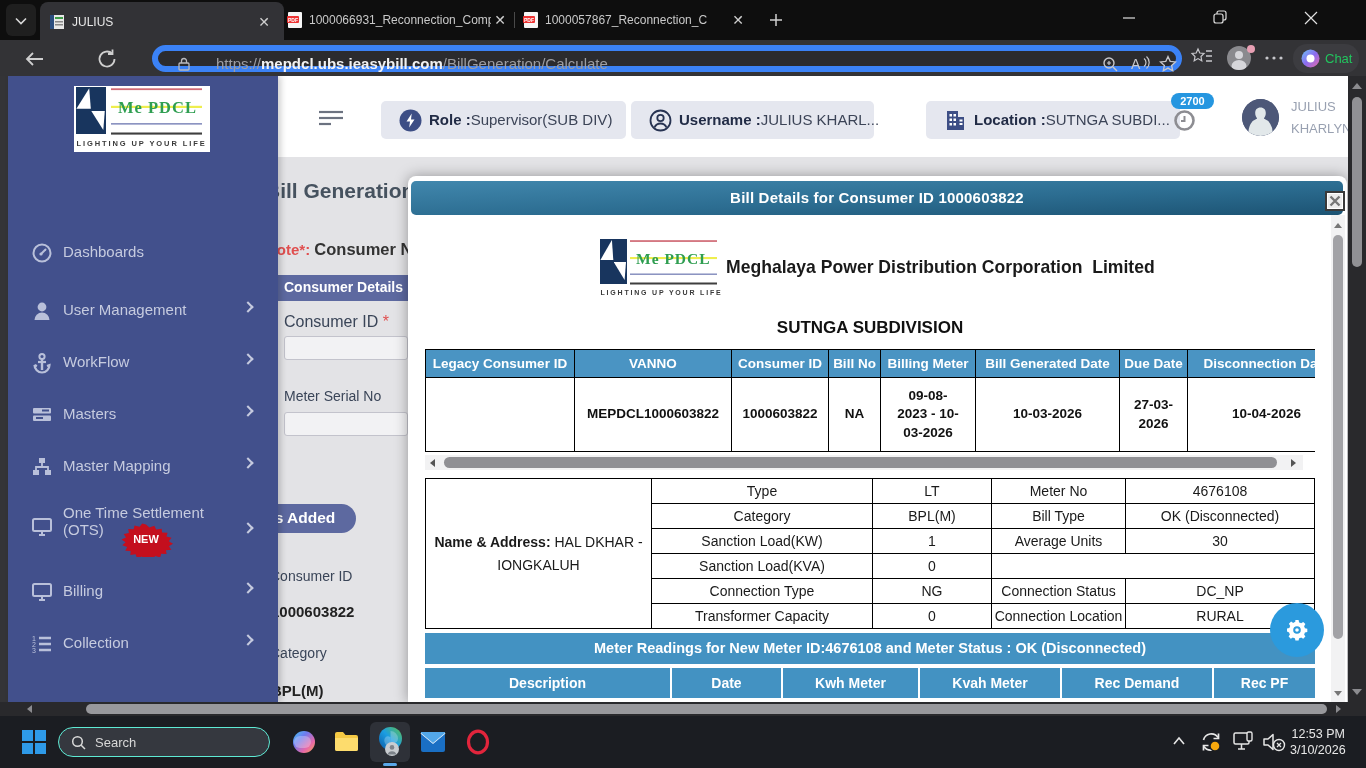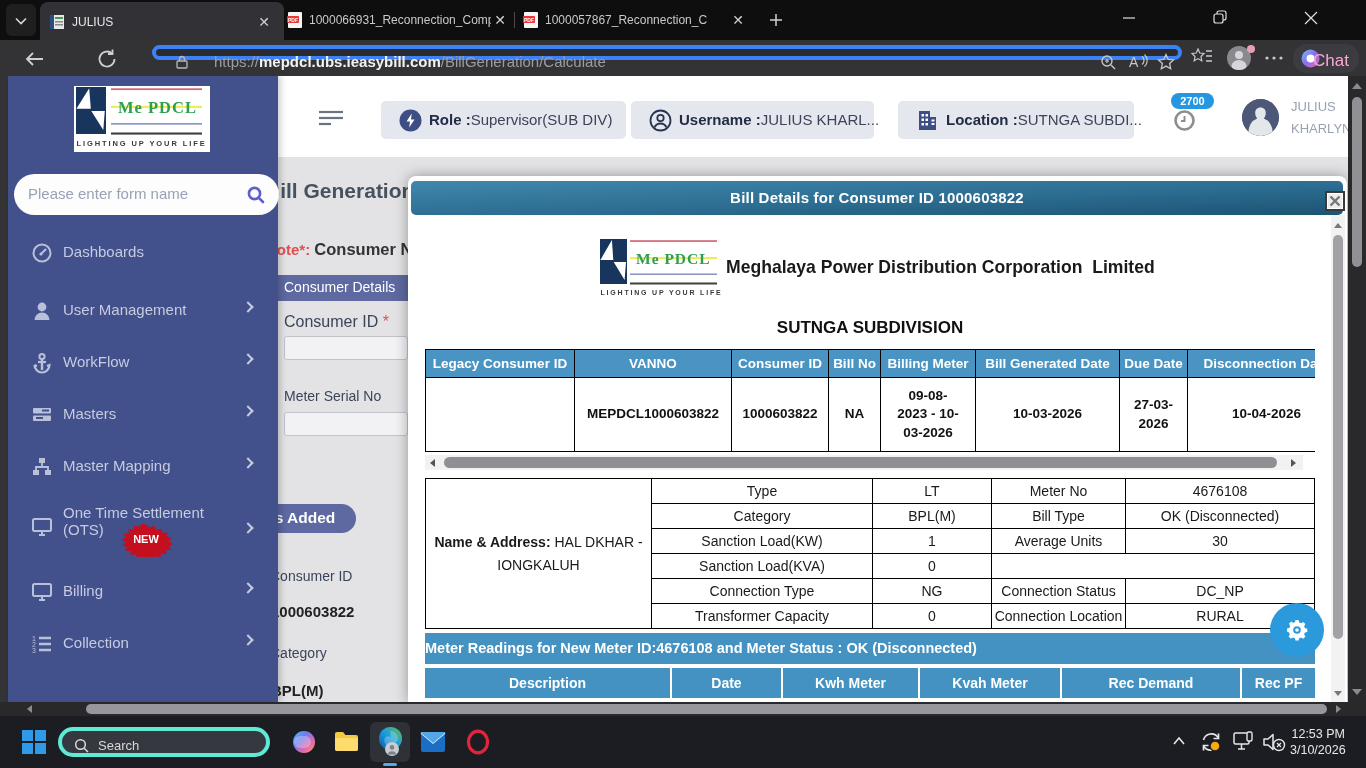--- a/index.html
+++ b/index.html
@@ -16,26 +16,26 @@
 .tab-title { position:absolute; top:13px; font-size:12px; color:#e8e8e8; white-space:nowrap; overflow:hidden; }
 .tab-x { position:absolute; top:12px; width:16px; height:16px; color:#cfcfcf; font-size:14px; line-height:16px; text-align:center; }
 .tab-inactive { position:absolute; top:0; height:40px; }
 .tab-inactive .tab-title { color:#c9c9c9; }
 .pdficon { position:absolute; top:12px; width:16px; height:16px; }
 .tabdiv { position:absolute; top:12px; width:1px; height:16px; background:#4a4a4a; }
 #newtab { position:absolute; left:768px; top:12px; width:16px; height:16px; }
 .winbtn { position:absolute; top:0; width:46px; height:36px; color:#e0e0e0; }
 
 .navicon { position:absolute; top:46px; }
-#urlpill { position:absolute; left:152px; top:45px; width:1030px; height:15px; background:#2b2b2e; border:4px solid #3b82f6; border-radius:14px; }
+#urlpill { position:absolute; left:152px; top:45px; width:1030px; height:27px; background:#2b2b2e; border:6px solid #3b82f6; border-radius:14px; }
 #urltext { position:absolute; left:58px; top:4px; font-size:15px; color:#9d9da1; white-space:nowrap; }
 #urltext b { color:#f2f2f2; font-weight:700; }
 .pillicon { position:absolute; top:4px; }
 #copilot { position:absolute; left:1293px; top:44px; width:66px; height:29px; background:#3c3c40; border-radius:14px; }
-#copilot span { position:absolute; left:20px; top:7px; font-size:17px; color:#f9a8d4; }
+#copilot span { position:absolute; left:32px; top:7px; font-size:13px; color:#22c55e; }
 
 
 #content { position:absolute; left:0; top:76px; width:1348px; height:626px; background:#e3e3e6; overflow:hidden; }
 #leftdark { position:absolute; left:0; top:0; width:8px; height:626px; background:#343437; box-shadow:2px 0 4px rgba(0,0,0,.5); }
 
 
 #appheader { position:absolute; left:8px; top:0; width:1340px; height:81px; background:#ffffff; }
 .hpill { position:absolute; top:25px; height:38px; background:#e5e7ef; border-radius:5px; }
 .hpill .ic { position:absolute; left:18px; top:8px; }
 .hpill .tx { position:absolute; left:48px; top:10px; font-size:15px; color:#3c4457; white-space:nowrap; }
@@ -197,21 +197,21 @@
       <span class="tx"><b>Role :</b>Supervisor(SUB DIV)</span>
     </div>
     <div class="hpill" style="left:623px;width:243px">
       <svg class="ic" width="23" height="23" viewBox="0 0 23 23">
           <circle cx="11.5" cy="11.5" r="10" fill="none" stroke="#273352" stroke-width="1.8"></circle>
           <circle cx="11.5" cy="9" r="3.2" fill="none" stroke="#273352" stroke-width="1.8"></circle>
           <path d="M5.5 18.5 a6.5 6.5 0 0 1 12 0" fill="none" stroke="#273352" stroke-width="1.8"></path>
         </svg>
       <span class="tx"><b>Username :</b>JULIUS KHARL...</span>
     </div>
-    <div class="hpill" style="left:890px;width:236px">
+    <div class="hpill" style="left:918px;width:254px">
       <svg class="ic" width="22" height="23" viewBox="0 0 22 23">
           <rect x="3" y="2" width="11" height="19" fill="#3d4e85"></rect>
           <rect x="14" y="8" width="6" height="13" fill="#3d4e85"></rect>
           <rect x="5.5" y="5" width="2.5" height="2.5" fill="#fff"></rect>
           <rect x="9.5" y="5" width="2.5" height="2.5" fill="#fff"></rect>
           <rect x="5.5" y="9.5" width="2.5" height="2.5" fill="#fff"></rect>
           <rect x="9.5" y="9.5" width="2.5" height="2.5" fill="#fff"></rect>
           <rect x="5.5" y="14" width="2.5" height="2.5" fill="#fff"></rect>
           <rect x="9.5" y="14" width="2.5" height="2.5" fill="#fff"></rect>
           <rect x="15.5" y="10.5" width="3" height="2" fill="#fff"></rect>
@@ -228,21 +228,21 @@
           <circle cx="18.5" cy="18.5" r="18.5" fill="#4d5878"></circle>
           <path d="M18.5 8.5 c-3.4 0 -5.3 2.2 -5.3 5.6 c0 2.3 0.8 4.2 2 5.3 l-4.5 2.6 a18.5 18.5 0 0 0 -4 15 h23.6 a18.5 18.5 0 0 0 -4 -15 l-4.5 -2.6 c1.2 -1.1 2 -3 2 -5.3 c0 -3.4 -1.9 -5.6 -5.3 -5.6 Z" fill="#e2e8ea"></path>
         </svg></div>
     <div id="uname">JULIUS<br>KHARLYNG</div>
   </div>
   <div id="underlay">
 
     <div class="abs" style="left:3px;top:22px;font-size:21px;font-weight:700;color:#46525f;white-space:nowrap">Bill Generation</div>
     <div class="abs" style="left:4px;top:83px;font-size:15px;white-space:nowrap"><span style="color:#e04f4f;font-weight:700">Note*:</span> <b style="color:#333;font-size:16.5px">Consumer Numb</b></div>
     <div class="abs" style="left:0;top:118px;width:146px;height:26px;background:#5d69a0"></div>
-    <div class="abs" style="left:22px;top:122px;font-size:14px;font-weight:400;color:#fff;white-space:nowrap">Consumer Details</div>
+    <div class="abs" style="left:22px;top:122px;font-size:14px;font-weight:700;color:#fff;white-space:nowrap">Consumer Details</div>
     <div class="abs" style="left:22px;top:156px;font-size:16px;color:#3a4558;white-space:nowrap">Consumer ID <span style="color:#e04f4f">*</span></div>
     <div class="abs" style="left:22px;top:179px;width:124px;height:24px;background:#f2f2f4;border:1px solid #c3c3cc;border-radius:3px"></div>
     <div class="abs" style="left:22px;top:231px;font-size:14px;color:#3a4558;white-space:nowrap">Meter Serial No</div>
     <div class="abs" style="left:22px;top:255px;width:124px;height:24px;background:#f2f2f4;border:1px solid #c3c3cc;border-radius:3px"></div>
     <div class="abs" style="left:-70px;top:347px;width:164px;height:29px;background:#5d69a0;border-radius:15px"></div>
     <div class="abs" style="left:-64px;top:352px;font-size:15.5px;font-weight:700;color:#fff;white-space:nowrap">Consumers Added</div>
     <div class="abs" style="left:8px;top:411px;font-size:14px;color:#3a4558;white-space:nowrap">Consumer ID</div>
     <div class="abs" style="left:9px;top:446px;font-size:15px;font-weight:700;color:#222;white-space:nowrap">1000603822</div>
     <div class="abs" style="left:8px;top:488px;font-size:14px;color:#3a4558;white-space:nowrap">Category</div>
     <div class="abs" style="left:9px;top:525px;font-size:15px;font-weight:700;color:#222;white-space:nowrap">BPL(M)</div>
@@ -255,27 +255,20 @@
         <polygon points="15.2,2.2 16.8,22.8 2.4,22.8" fill="#fff"></polygon>
         <polygon points="17.6,25 30.8,25 29.3,44 17.6,25.5" fill="#fff"></polygon>
         <rect x="37" y="2.3" width="91" height="1.8" fill="#d06a75"></rect>
         <rect x="37" y="19.8" width="91" height="2.2" fill="#eeee4e"></rect>
         <rect x="37" y="37.1" width="91" height="1.5" fill="#8089bb"></rect>
         <rect x="37" y="46.5" width="91" height="2.1" fill="#3f3f3f"></rect>
         <text x="44" y="26.5" font-family="Liberation Serif" font-weight="bold" font-size="16.5" fill="#2f9e51" letter-spacing="1">Me PDCL</text>
         <text x="2.5" y="60" font-family="Liberation Sans" font-weight="bold" font-size="7.5" fill="#3a3a3a" letter-spacing="1.9">LIGHTING UP YOUR LIFE</text>
       </svg>
     </div>
-    <div id="srchpill">
-        <span>Please enter form name</span>
-      <svg style="position:absolute;left:232px;top:11px" width="20" height="20" viewBox="0 0 20 20">
-          <circle cx="8.5" cy="8.5" r="5.6" fill="none" stroke="#5d60c8" stroke-width="2.6"></circle>
-          <path d="M12.8 12.8 L17 17" stroke="#5d60c8" stroke-width="2.6" stroke-linecap="round"></path>
-        </svg>
-    </div>
     <div class="mi" style="top:166px">
       <svg width="22" height="22" viewBox="0 0 22 22">
           <circle cx="11" cy="11" r="8.5" fill="none" stroke="#b9c0da" stroke-width="2"></circle>
           <path d="M14.5 7.5 L10.5 11.5" stroke="#b9c0da" stroke-width="2" stroke-linecap="round"></path>
           <circle cx="10" cy="12" r="1.6" fill="#b9c0da"></circle>
         </svg>
       <span class="txt">Dashboards</span>
     </div>
     <div class="mi" style="top:224px">
       <svg width="22" height="22" viewBox="0 0 22 22">
@@ -447,31 +440,31 @@
         <tr>
               <td>Transformer Capacity</td>
               <td>0</td>
               <td>Connection Location</td>
               <td>RURAL</td>
             </tr>
       </tbody>
         </table>
     </div>
 
-    <div class="abs" style="left:425px;top:557px;width:890px;height:31px;background:#4392c2;color:#fff;font-size:14.5px;font-weight:700;line-height:31px">Meter Readings for New Meter ID:4676108 and Meter Status : OK (Disconnected)</div>
+    <div class="abs" style="left:425px;top:557px;width:890px;height:31px;background:#4392c2;color:#fff;font-size:14.5px;font-weight:700;text-align:center;line-height:31px">Meter Readings for New Meter ID:4676108 and Meter Status : OK (Disconnected)</div>
 
     <div class="abs" style="left:425px;top:590px;width:890px;height:36px;overflow:hidden">
       <table id="t3" style="width:890px">
         <tbody>
             <tr class="th">
               <td style="width:246px">Description</td>
               <td style="width:111px">Date</td>
               <td style="width:137px">Kwh Meter</td>
               <td style="width:142px">Kvah Meter</td>
-              <td style="width:180px">Rec Demand</td>
+              <td style="width:152px">Rec Demand</td>
               <td>Rec PF</td>
             </tr>
       </tbody>
         </table>
     </div>
 
     <div class="abs" style="left:1331px;top:139px;width:14px;height:487px;background:#f2f2f3">
       <svg class="abs" style="left:3px;top:7px" width="8" height="8" viewBox="0 0 8 8">
           <polygon points="0,6 8,6 4,1" fill="#777"></polygon>
         </svg>
@@ -510,21 +503,21 @@
 
 <div class="abs" id="taskbar" style="left:0;top:716px;width:1366px;height:52px;background:#1b1d22">
   
   <svg class="abs" style="left:22px;top:14px" width="24" height="24" viewBox="0 0 24 24">
       <rect x="0" y="0" width="11" height="11" fill="#2e9ae8"></rect>
       <rect x="13" y="0" width="11" height="11" fill="#2e9ae8"></rect>
       <rect x="0" y="13" width="11" height="11" fill="#2e9ae8"></rect>
       <rect x="13" y="13" width="11" height="11" fill="#2e9ae8"></rect>
     </svg>
   
-  <div class="abs" style="left:58px;top:11px;width:212px;height:30px;background:#35383f;border:4px solid #5eead4;border-radius:15px">
+  <div class="abs" style="left:58px;top:11px;width:212px;height:30px;background:#35383f;border:1px solid #5eead4;border-radius:15px">
     <svg class="abs" style="left:12px;top:7px" width="16" height="16" viewBox="0 0 16 16">
         <circle cx="6.5" cy="6.5" r="4.8" fill="none" stroke="#dadada" stroke-width="1.5"></circle>
         <path d="M10.2 10.2 L14 14" stroke="#dadada" stroke-width="1.5"></path>
       </svg>
     <span class="abs" style="left:36px;top:7px;font-size:13px;color:#d8d8d8">Search</span>
   </div>
   
   <svg class="abs" style="left:292px;top:14px" width="24" height="24" viewBox="0 0 24 24">
       <defs>
         <linearGradient id="tcp" x1="0" y1="0" x2="1" y2="1">

